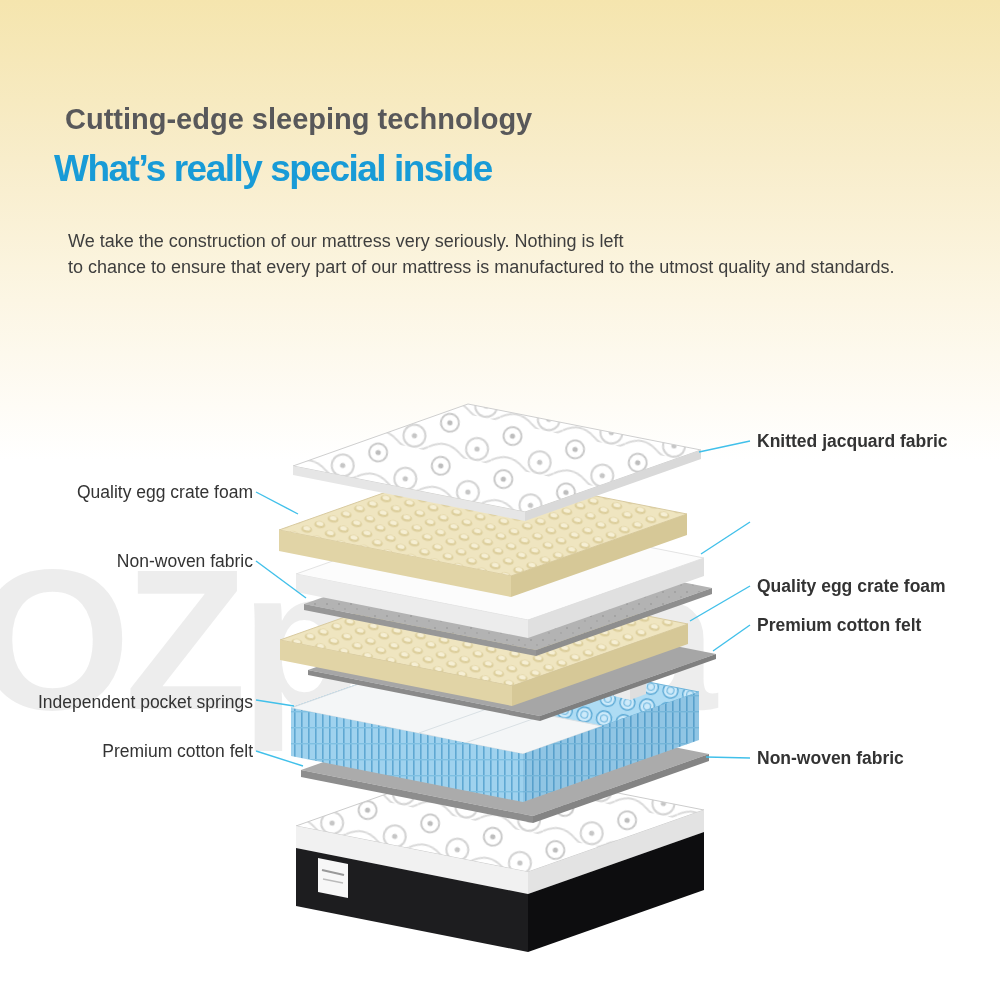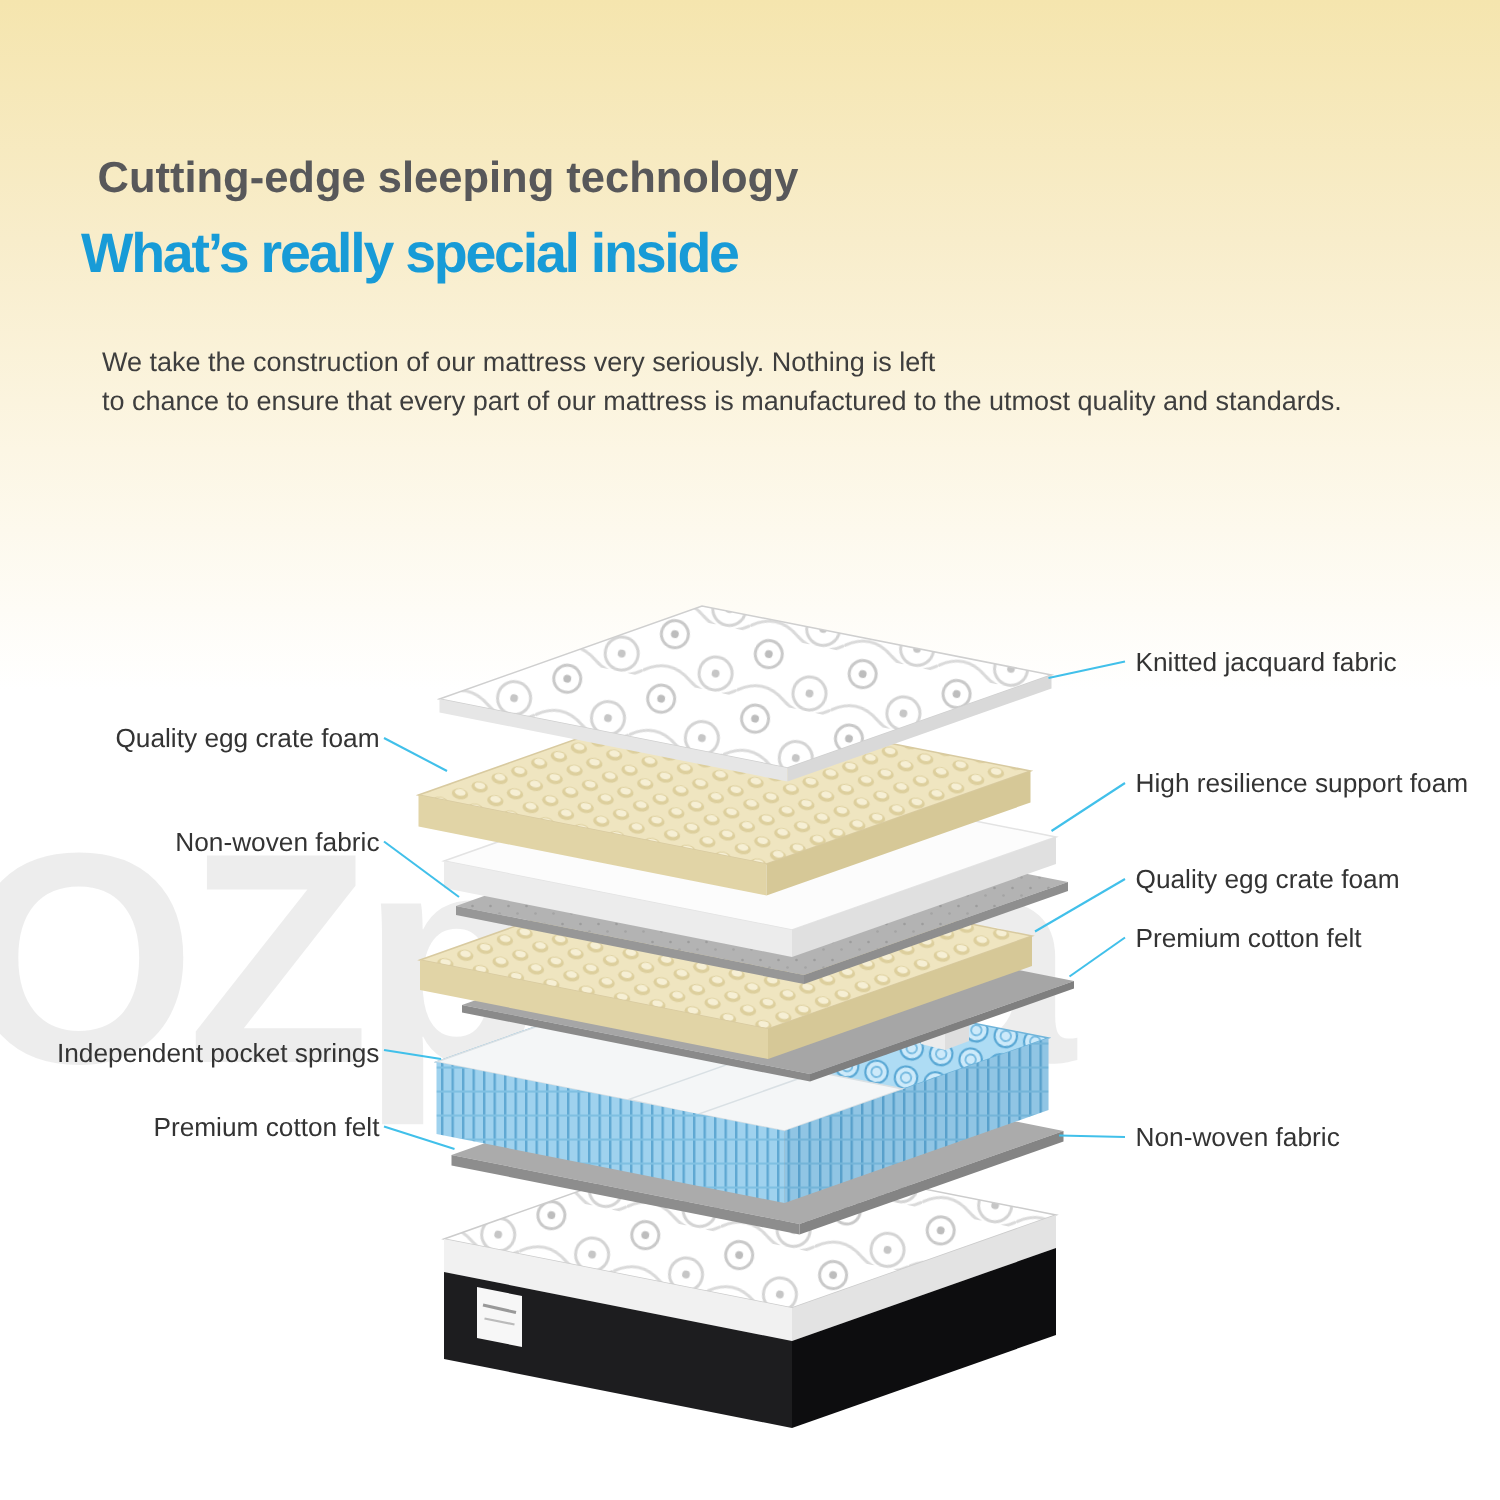--- a/index.html
+++ b/index.html
@@ -24,21 +24,21 @@
   .desc{
     position:absolute;left:68px;top:228px;z-index:2;margin:0;
     font-size:18px;line-height:26px;color:#3e3e3e;
   }
   .diagram-svg{position:absolute;left:0;top:0;z-index:1;}
   .lbl{
     position:absolute;z-index:3;font-size:17.5px;line-height:20px;
     color:#333;white-space:nowrap;
   }
   .lbl.left{right:747px;text-align:right;}
-  .lbl.right{left:757px;text-align:center;}
+  .lbl.right{left:757px;text-align:center;font-weight:bold;}
 </style>
 </head>
 <body>
 
 <div class="page">
 
   <div class="watermark">OZplaza</div>
 
   <div class="eyebrow">Cutting-edge sleeping technology</div>
   <h1 class="title">What’s really special inside</h1>
@@ -167,18 +167,17 @@
       <line x1="750" y1="758" x2="706" y2="757"></line>
     </g>
   </svg>
 
   <div class="lbl left" style="top:482px">Quality egg crate foam</div>
   <div class="lbl left" style="top:551px">Non-woven fabric</div>
   <div class="lbl left" style="top:692px">Independent pocket springs</div>
   <div class="lbl left" style="top:741px">Premium cotton felt</div>
 
   <div class="lbl right" style="top:431px">Knitted jacquard fabric</div>
-  <div class="lbl right" style="top:512px">High resilience support foam</div>
   <div class="lbl right" style="top:576px">Quality egg crate foam</div>
   <div class="lbl right" style="top:615px">Premium cotton felt</div>
   <div class="lbl right" style="top:748px">Non-woven fabric</div>
 
 </div>
 
 </body></html>

